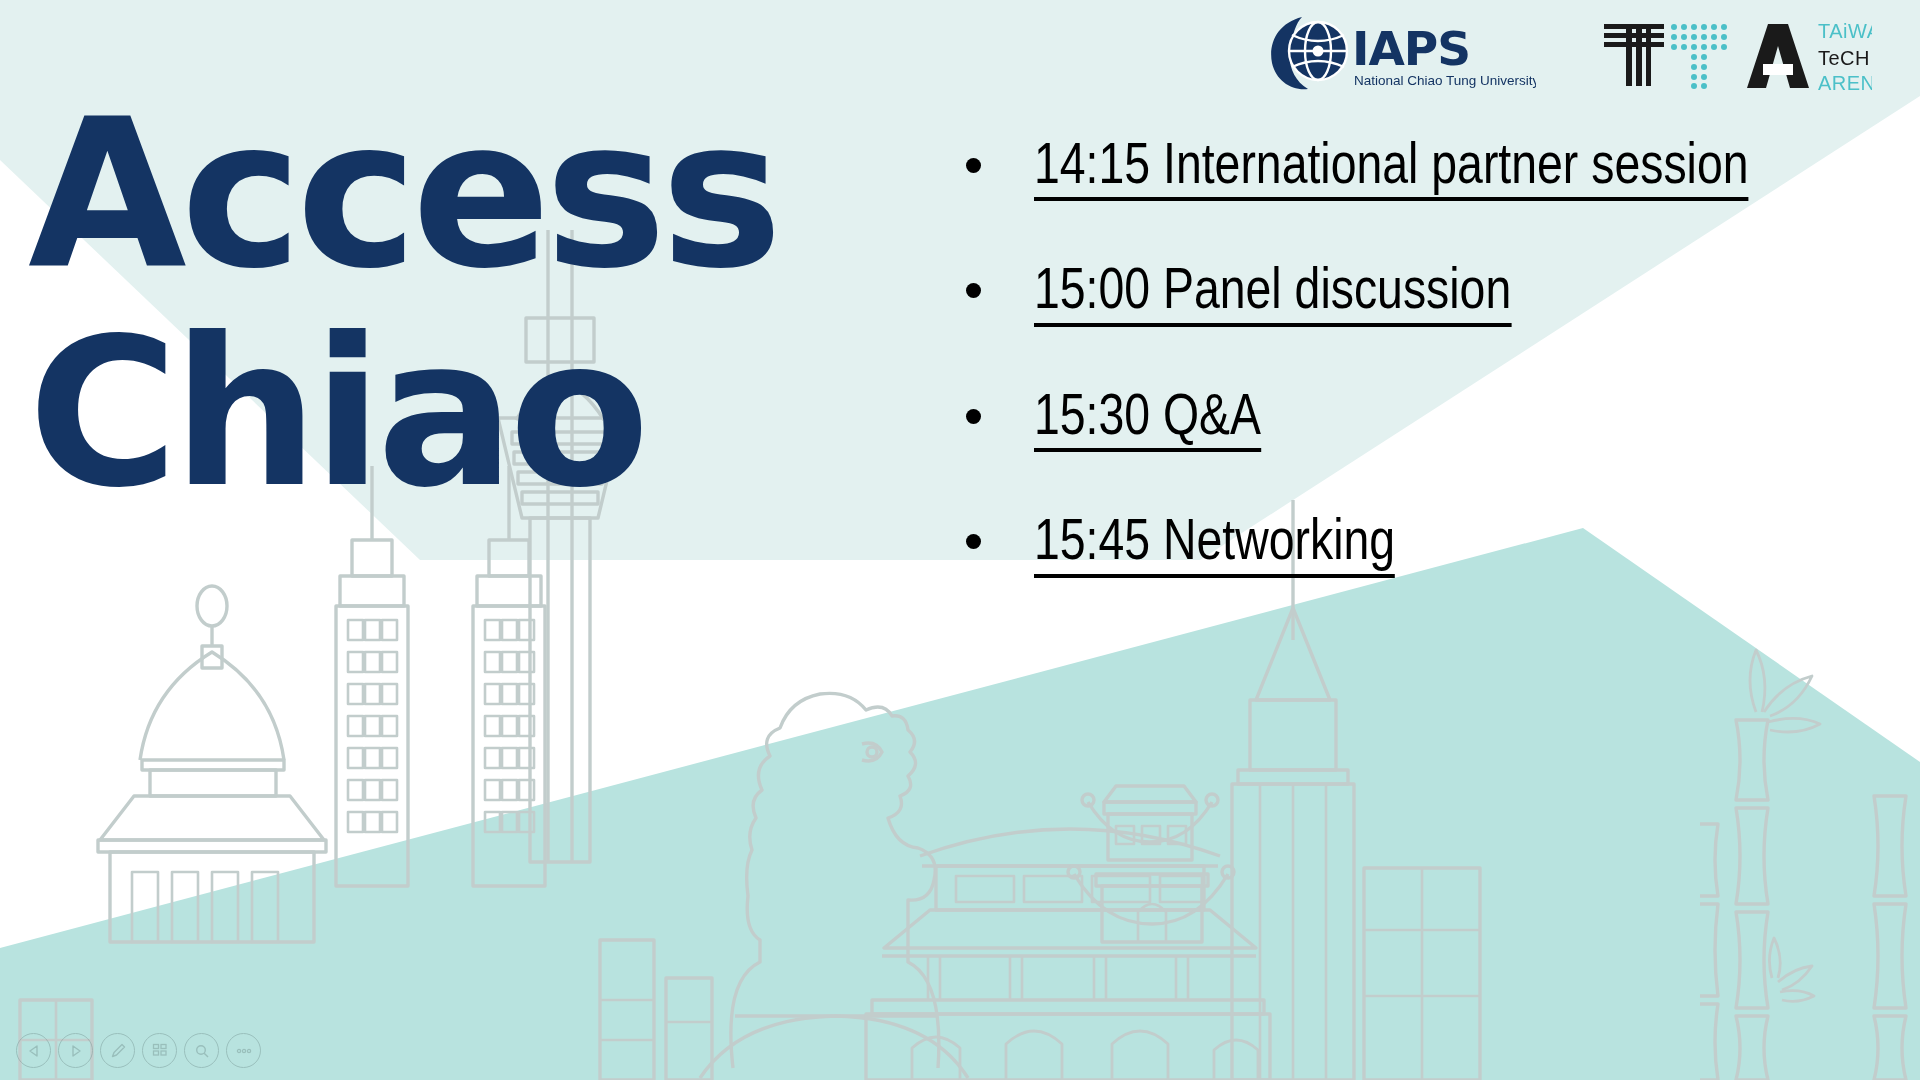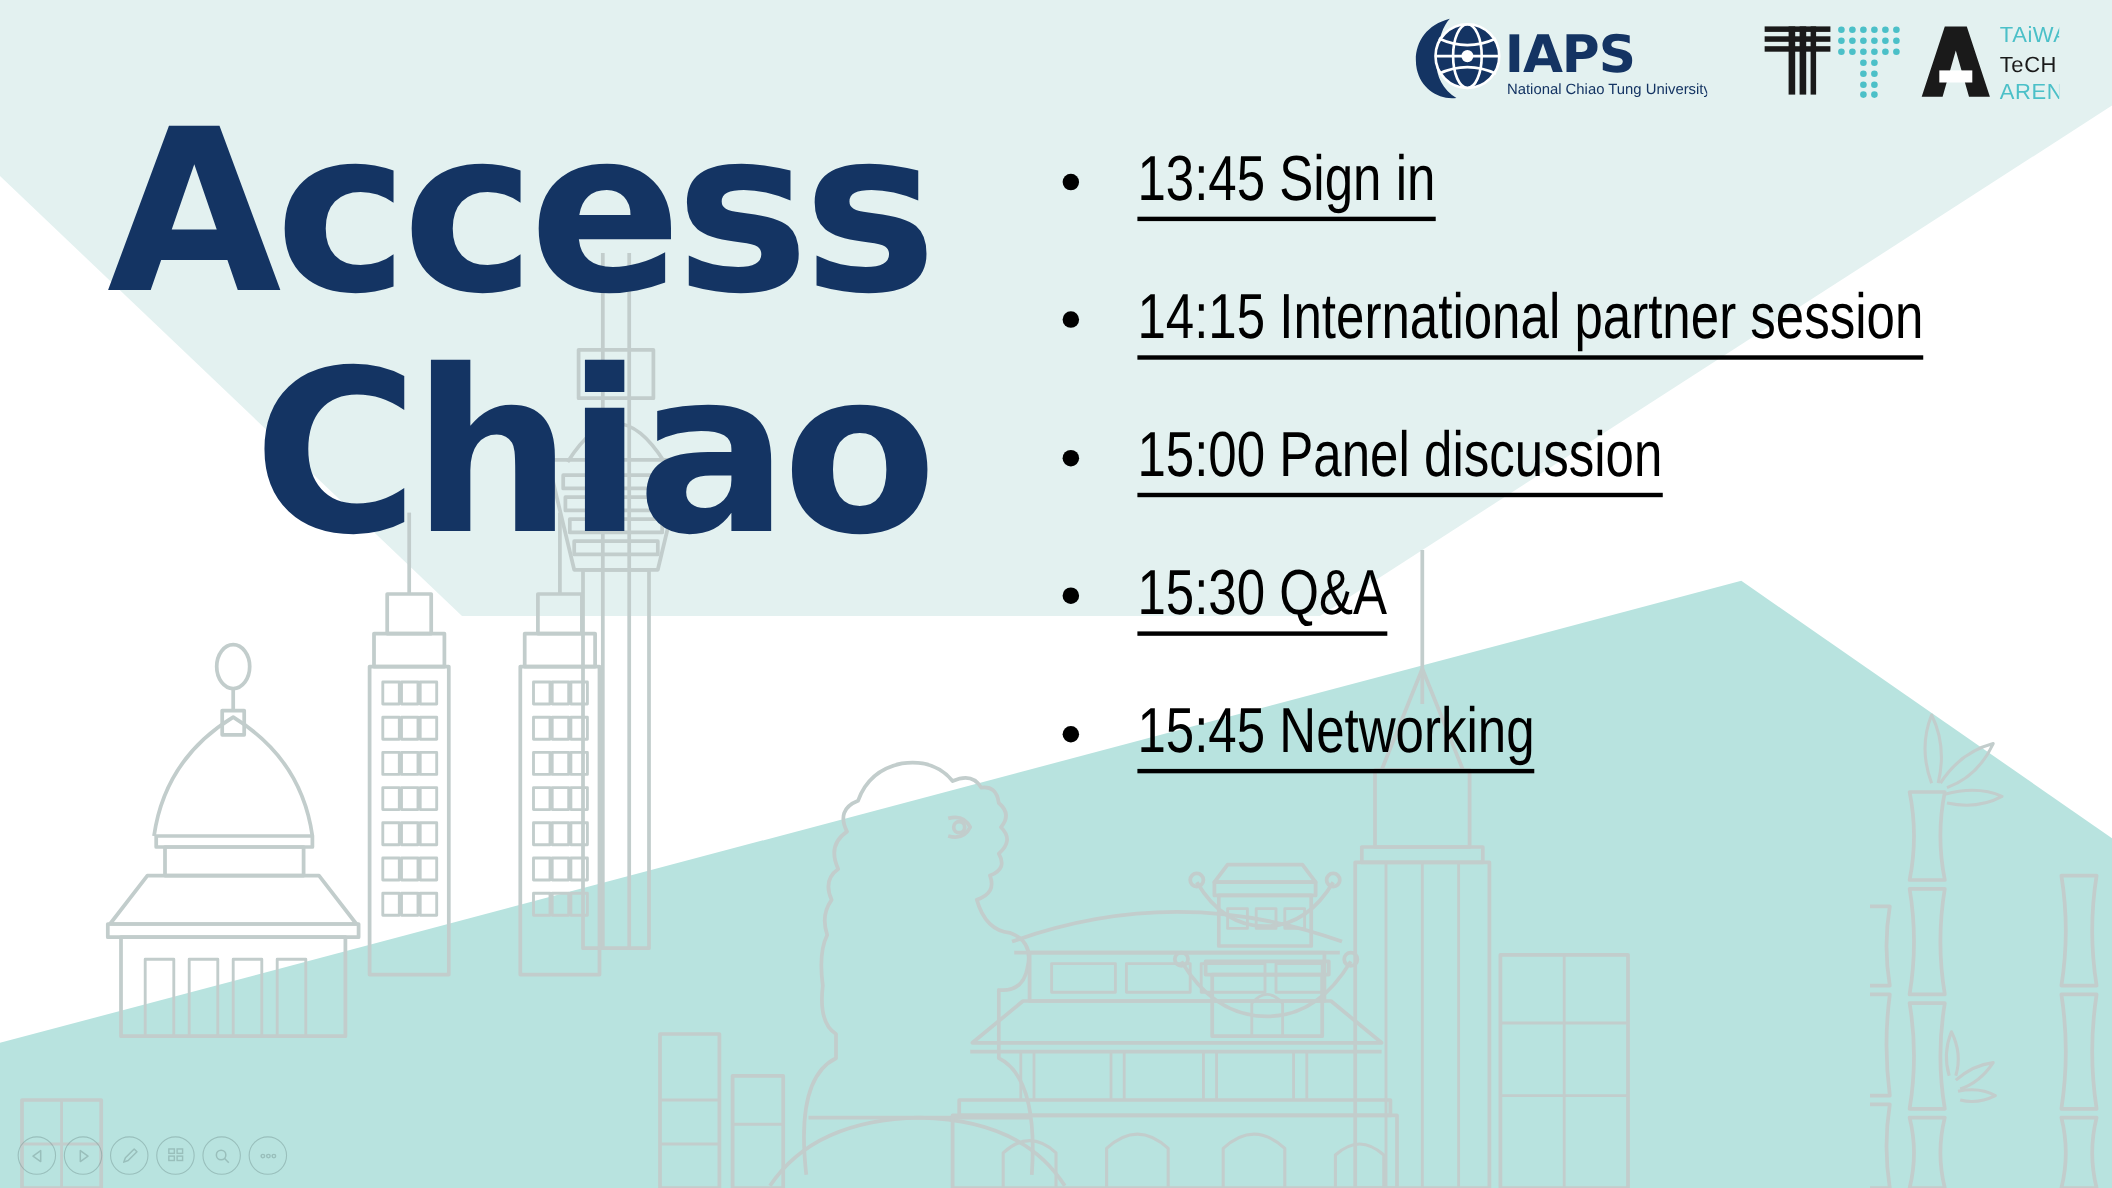--- a/index.html
+++ b/index.html
@@ -31,33 +31,32 @@
   #bg-skyline { z-index: 2; }
 
   
   .logo-row {
     position: absolute;
     top: 14px;
     right: 48px;
     z-index: 6;
     display: flex;
     align-items: center;
-    gap: 52px;
+    gap: 68px;
   }
   .logo-iaps { display: block; }
   .logo-tta  { display: block; }
 
   
   #title-block {
     position: absolute;
-    left: 46px;
+    left: 28px;
     top: 96px;
     z-index: 5;
     width: 800px;
-    text-align: right;
   }
   .title-line {
     font-family: "DejaVu Sans", sans-serif;
     font-weight: 700;
     font-size: 205px;
     line-height: 0.96;
     letter-spacing: -6px;
     color: #143463;
     margin: 0;
     white-space: nowrap;
@@ -439,24 +438,20 @@
   </div>
 
   <div id="title-block">
     <div class="title-line l1">Access</div>
     <div class="title-line l3">Chiao</div>
   </div>
 
   <ul id="agenda">
     <li>
       <span class="bullet-dot"></span>
-      <span class="agenda-text">13:45 Sign in</span>
-    </li>
-    <li>
-      <span class="bullet-dot"></span>
       <span class="agenda-text">14:15 International partner session</span>
     </li>
     <li>
       <span class="bullet-dot"></span>
       <span class="agenda-text">15:00 Panel discussion</span>
     </li>
     <li>
       <span class="bullet-dot"></span>
       <span class="agenda-text">15:30 Q&amp;A</span>
     </li>

